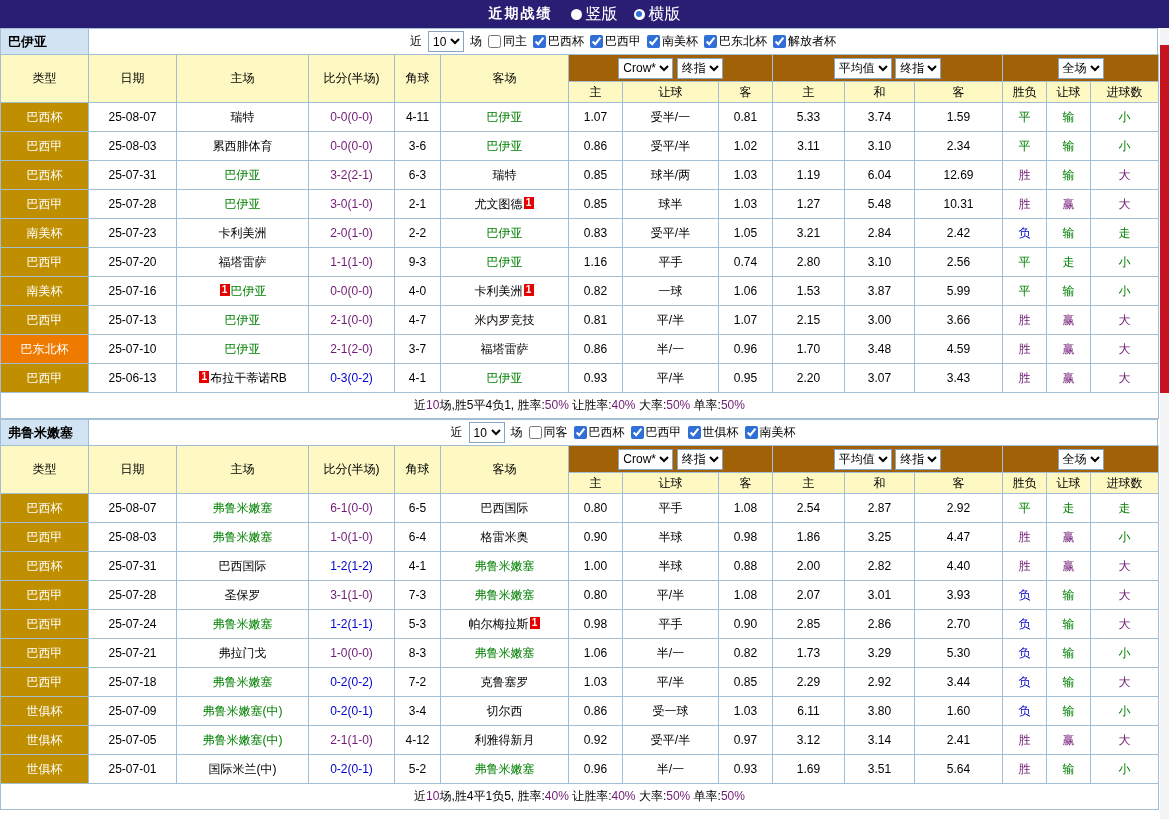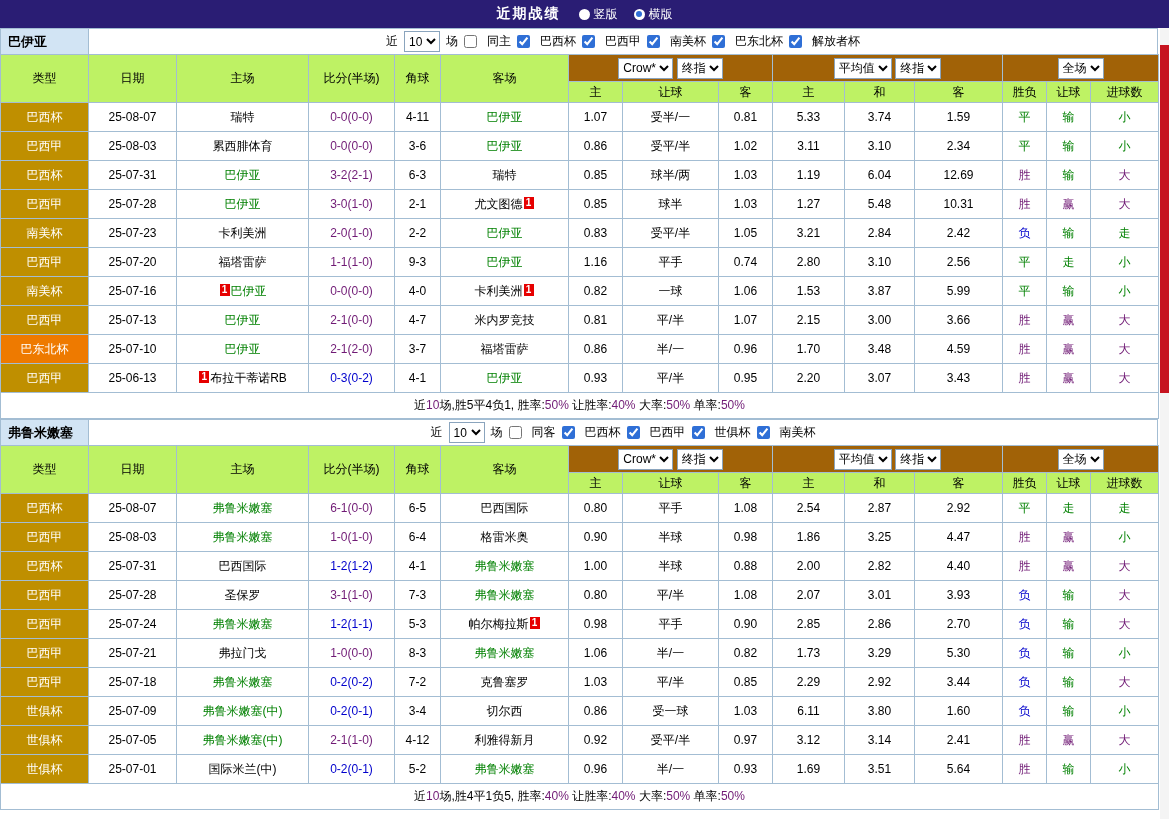--- a/index.html
+++ b/index.html
@@ -1,36 +1,36 @@
 <!DOCTYPE html>
 <html><head>
 <meta charset="utf-8">
 <style>
 *{box-sizing:border-box;margin:0;padding:0}
 html,body{width:1169px;height:819px;background:#fff;color:#000;
   font-family:"Liberation Sans","DejaVu Sans",sans-serif;overflow:hidden}
 body{position:relative}
 .topbar{width:1169px;height:28px;background:#2a1d74;display:flex;align-items:center;justify-content:center;gap:18px}
 .topbar-title{color:#fff;font-size:14px;font-weight:bold;letter-spacing:2px}
-.radio-group{display:flex;align-items:center;gap:16px;color:#fff;font-size:12px}
+.radio-group{display:flex;align-items:center;gap:16px;color:#fff;font-size:16px}
 .radio{display:inline-flex;align-items:center;gap:4px;cursor:pointer}
 .rdot{width:11px;height:11px;border-radius:50%;background:#fff;position:relative;display:inline-block}
 .rdot.sel::after{content:"";position:absolute;left:2.5px;top:2.5px;width:6px;height:6px;border-radius:50%;background:#2f6fd6}
 .content{width:1158px}
 .section-bar{display:flex;width:1158px;height:26px;border:1px solid #a3bdd3;border-bottom:0;font-size:12px}
 .team-cell{width:88px;min-width:88px;background:#d2e4f4;border-right:1px solid #a3bdd3;
   display:flex;align-items:center;padding-left:7px;font-weight:bold;font-size:13px}
 .filter-cell{flex:1;display:flex;align-items:center;justify-content:center;gap:6px;background:#fff}
-.chk{display:inline-flex;align-items:center;gap:10px;cursor:pointer}
+.chk{display:inline-flex;align-items:center;gap:2px;cursor:pointer}
 .chk input{width:13px;height:13px;accent-color:#2f6fd6;margin:0}
 .leagues{display:inline-flex;align-items:center;gap:6px}
 select{font-size:12px;height:21px;border:1px solid #8aa4bd;background:#fff;font-family:inherit}
 table.stats{width:1158px;border-collapse:collapse;table-layout:fixed;font-size:12px}
 .stats th,.stats td{border:1px solid #a3bdd3;text-align:center;white-space:nowrap;overflow:hidden}
-.stats thead th{background:#bef264;font-weight:normal}
+.stats thead th{background:#fef9c3;font-weight:normal}
 .stats thead tr.hd1 th{height:27px}
 .stats thead tr.hd2 th{height:21px}
 .stats thead th.sel-cell{background:#a16207}
 .stats tbody td{height:29px;background:#fff}
 .stats td.type-cell{background:#bf8f00;color:#fff}
 .stats td.type-cell.orange{background:#ee7a00}
 .green{color:#008000}
 .red{color:#701a75}
 .blue{color:#0000cc}
 .summary-cell{height:26px;background:#fff;font-size:12px;border:1px solid #a3bdd3}

